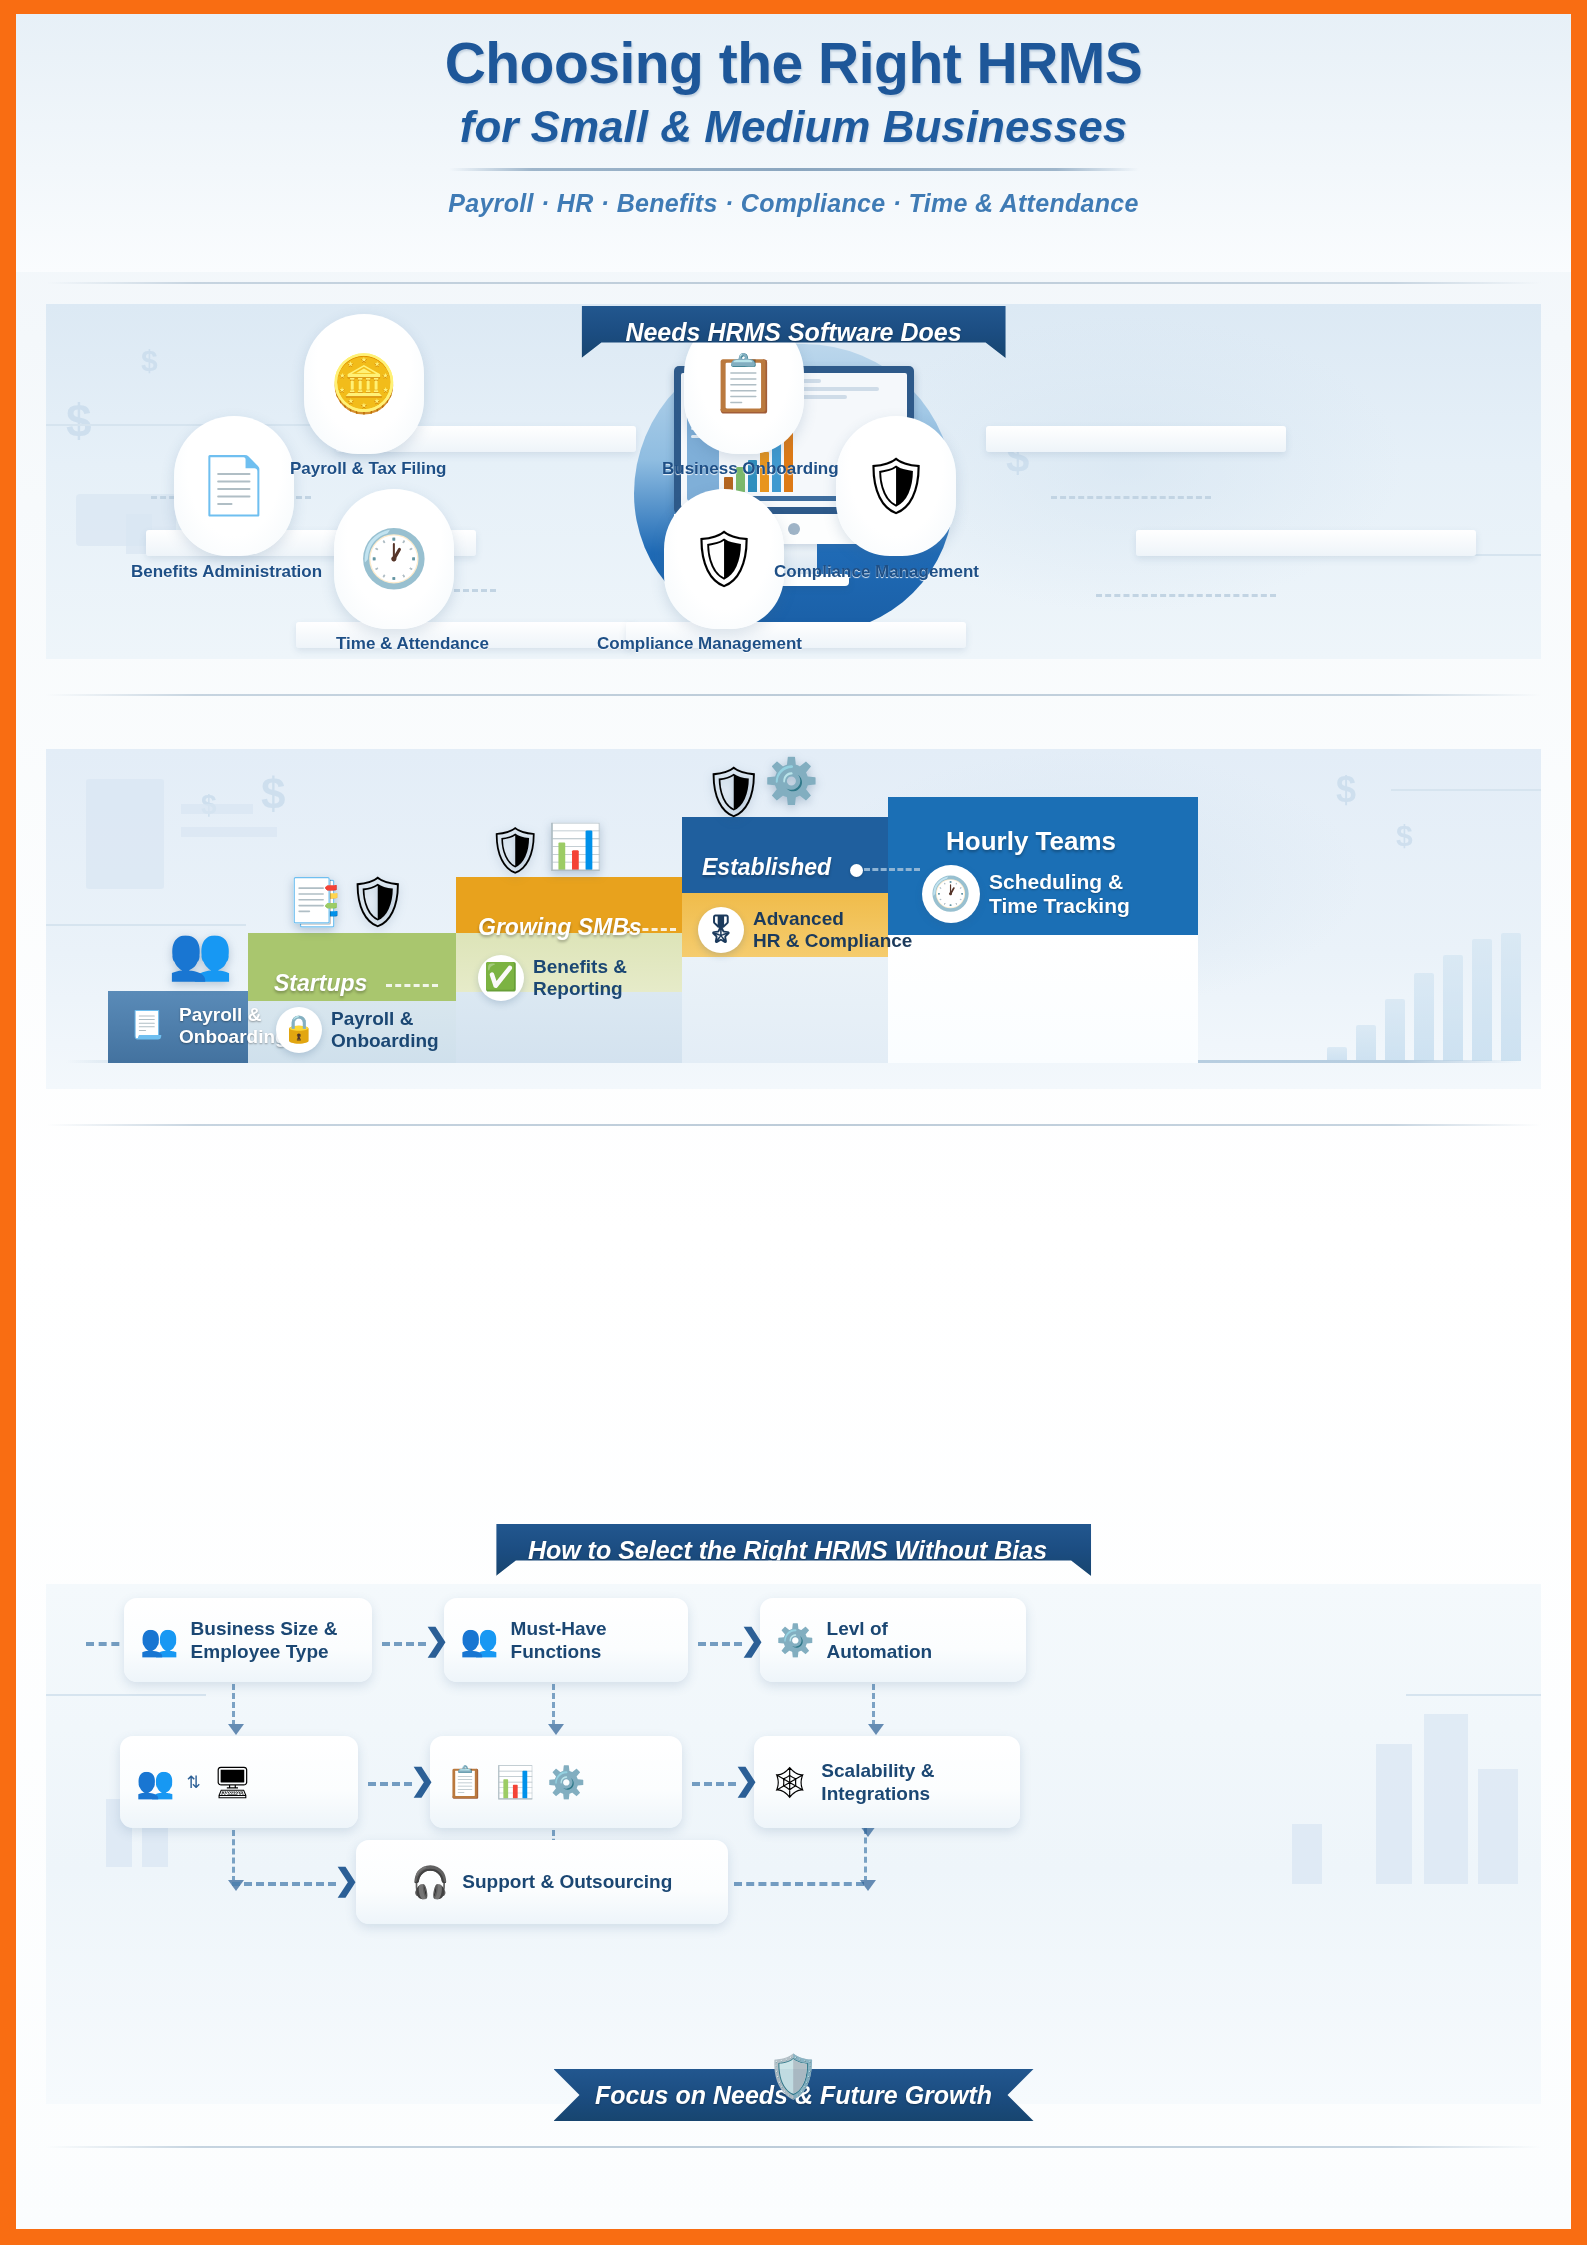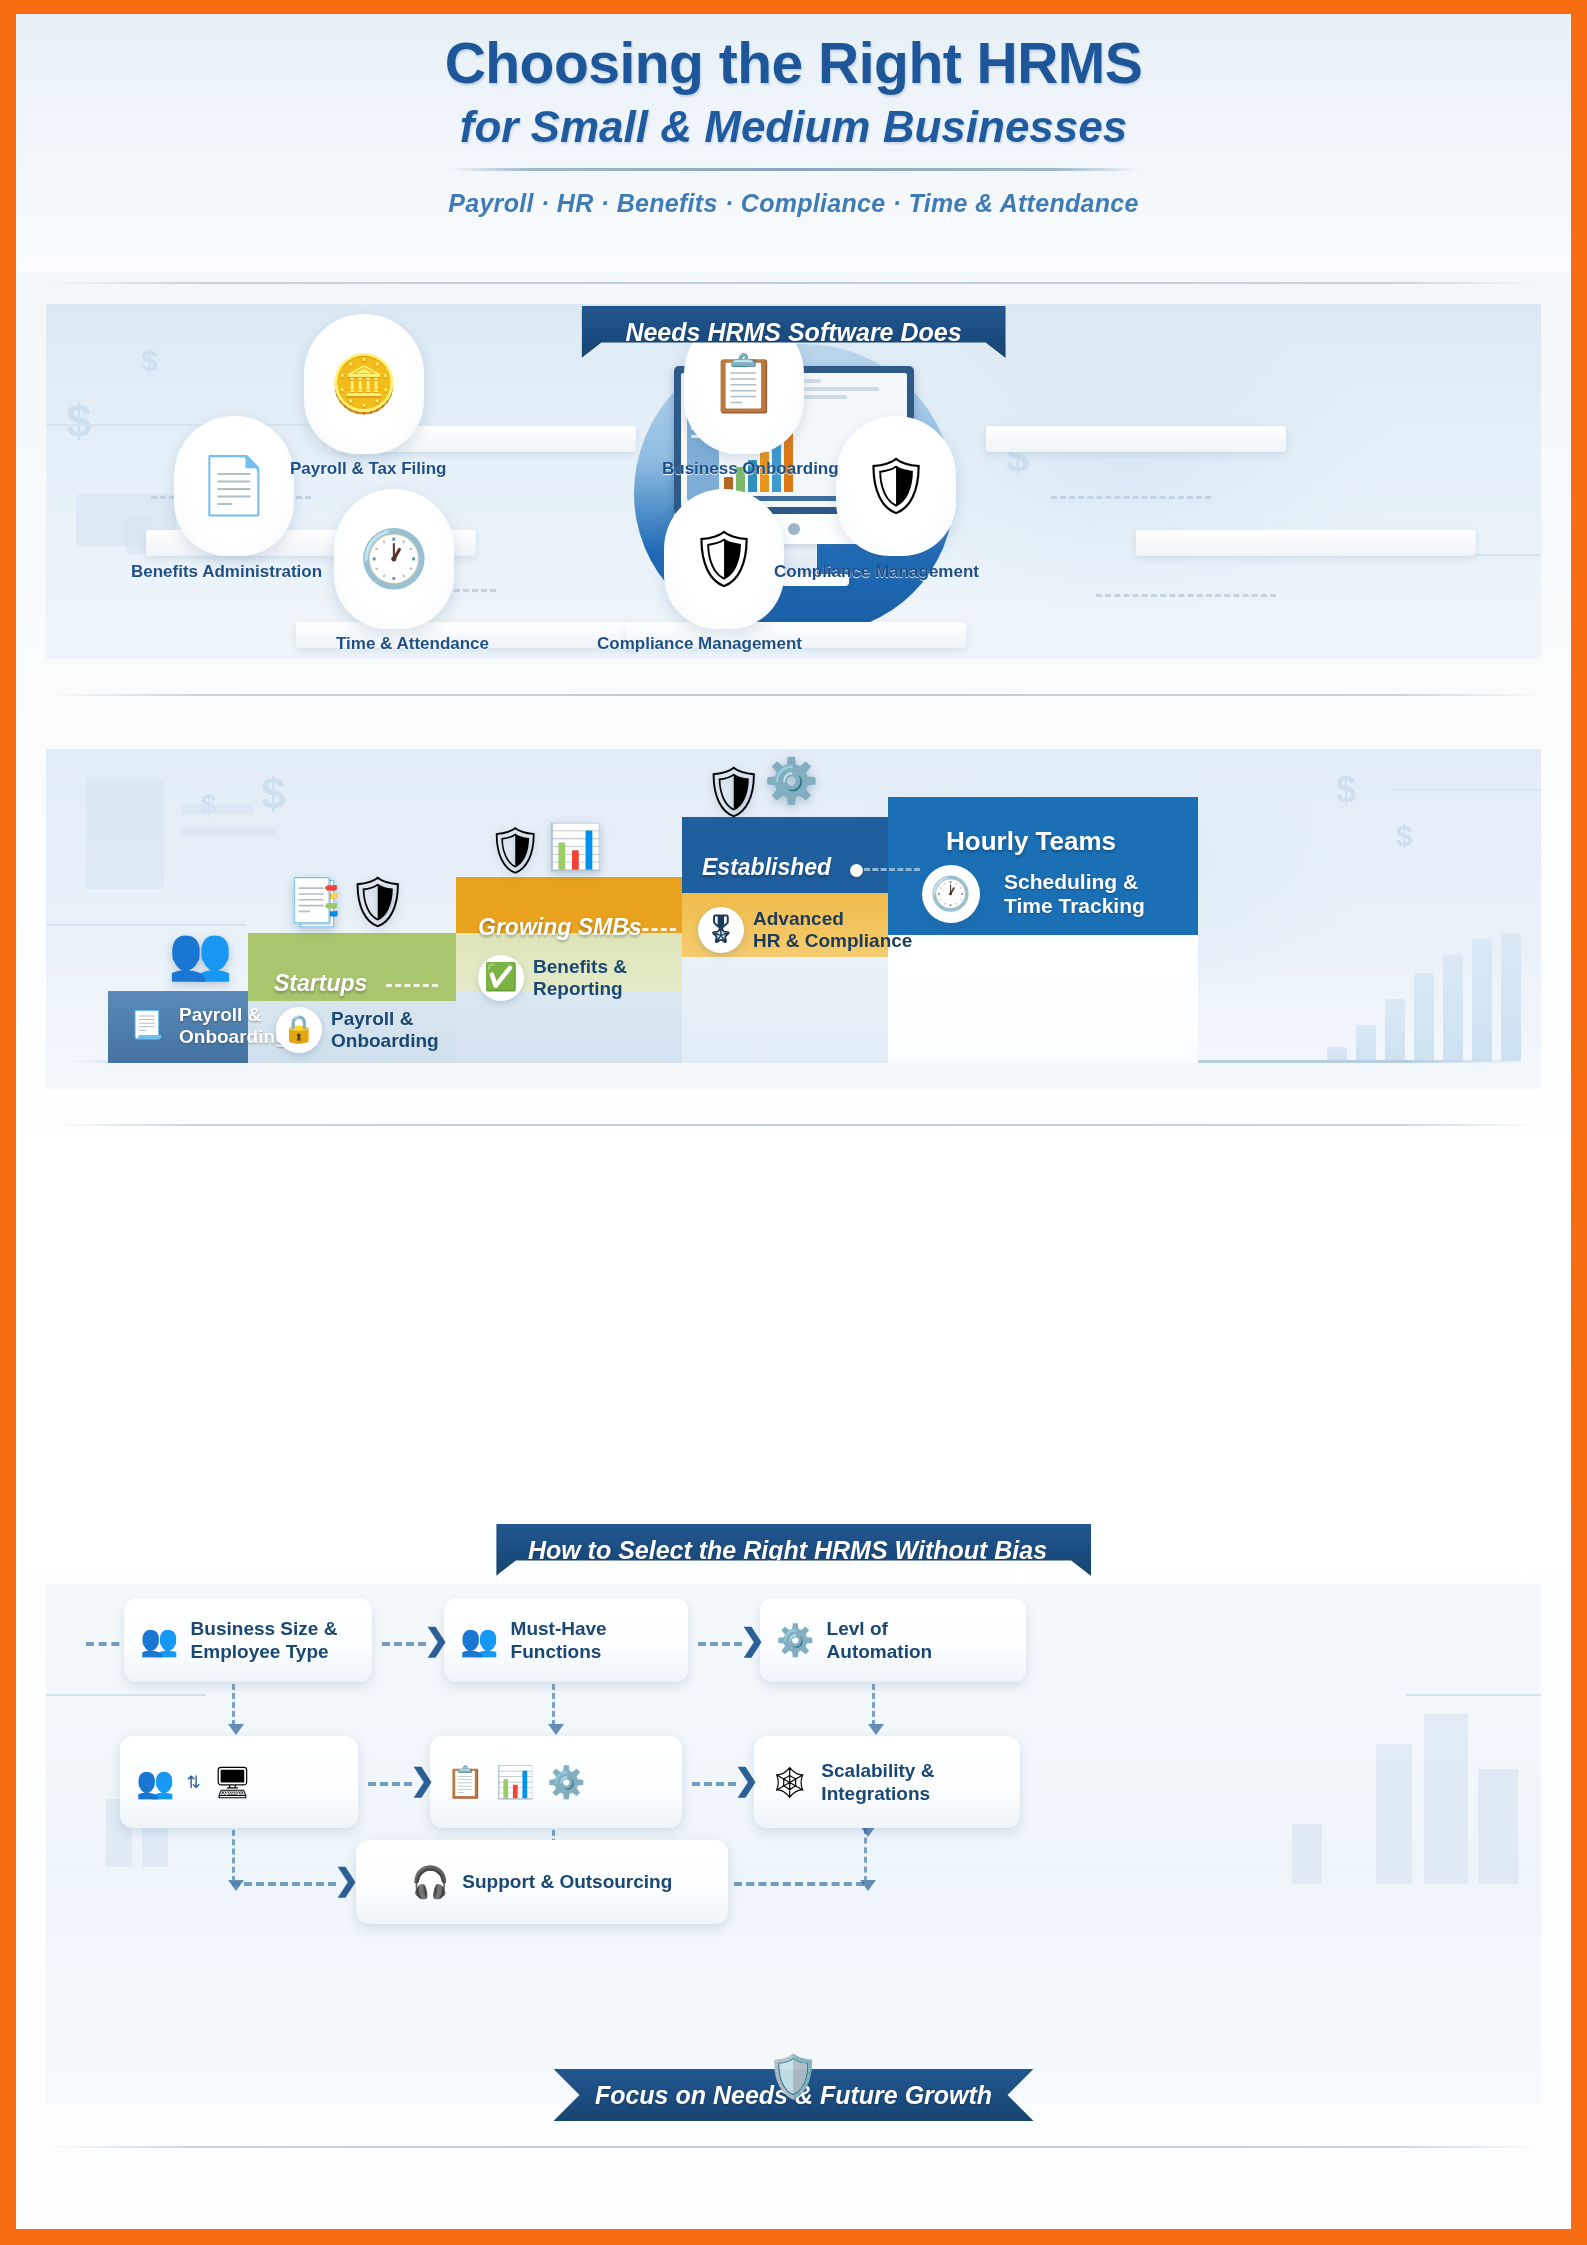--- a/index.html
+++ b/index.html
@@ -346,21 +346,21 @@
       <span style="white-space:pre-line;">Advanced
 HR &amp; Compliance</span>
     </div>
     <div class="floatico" style="left:656px;bottom:268px;font-size:50px;">🛡</div>
     <div class="floatico" style="left:718px;bottom:282px;font-size:44px;">⚙️</div>
 
     <div class="stair" style="left:842px;bottom:26px;width:310px;height:266px;background:linear-gradient(180deg,#1b6fb5 0%,#1b6fb5 52%,#ffffff 52%,#fafdff 100%);"></div>
     <div class="stepname" style="left:900px;bottom:232px;font-size:26px;font-style:normal;">Hourly Teams</div>
     <div class="chip" style="left:876px;bottom:166px;color:#ffffff;">
       <span class="cico" style="width:58px;height:58px;font-size:33px;">🕐</span>
-      <span style="white-space:pre-line;font-size:21px;font-weight:bold;text-shadow:0 1px 2px rgba(0,0,0,.3);margin-left:15px;">Scheduling &amp;
+      <span style="white-space:pre-line;font-size:21px;font-weight:bold;text-shadow:0 1px 2px rgba(0,0,0,.3);">Scheduling &amp;
 Time Tracking</span>
     </div>
   </div>
 
   <div class="divider" style="top:1110px"></div>
 
   <div class="banner" style="top:1510px;padding-left:32px;">How to Select the Right HRMS Without Bias</div>
 
   <div class="panel" style="top:1570px;height:520px;background:linear-gradient(180deg,#f4f9fc 0%,#eef5fa 55%,#f6fafd 100%);">
     <div class="bg-bld" style="left:1330px;top:160px;width:36px;height:140px;"></div>

